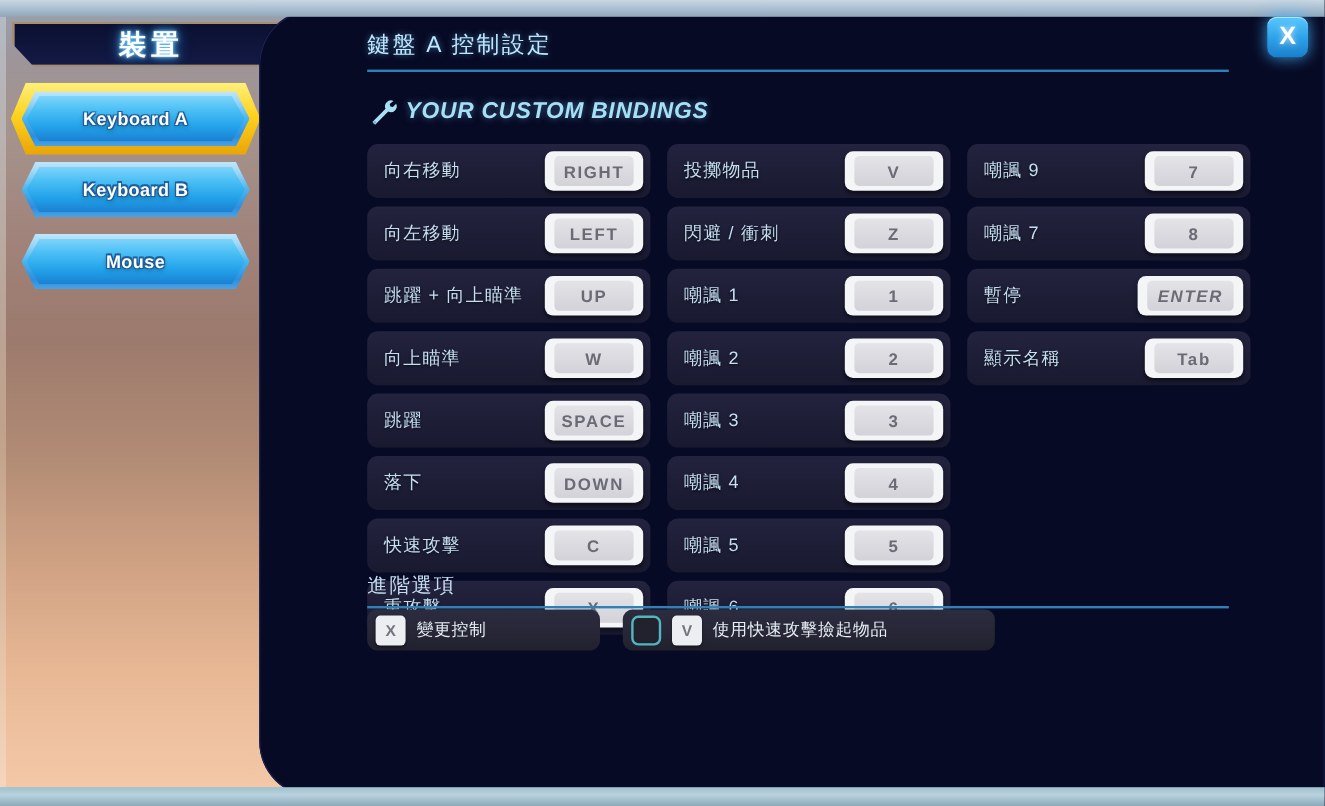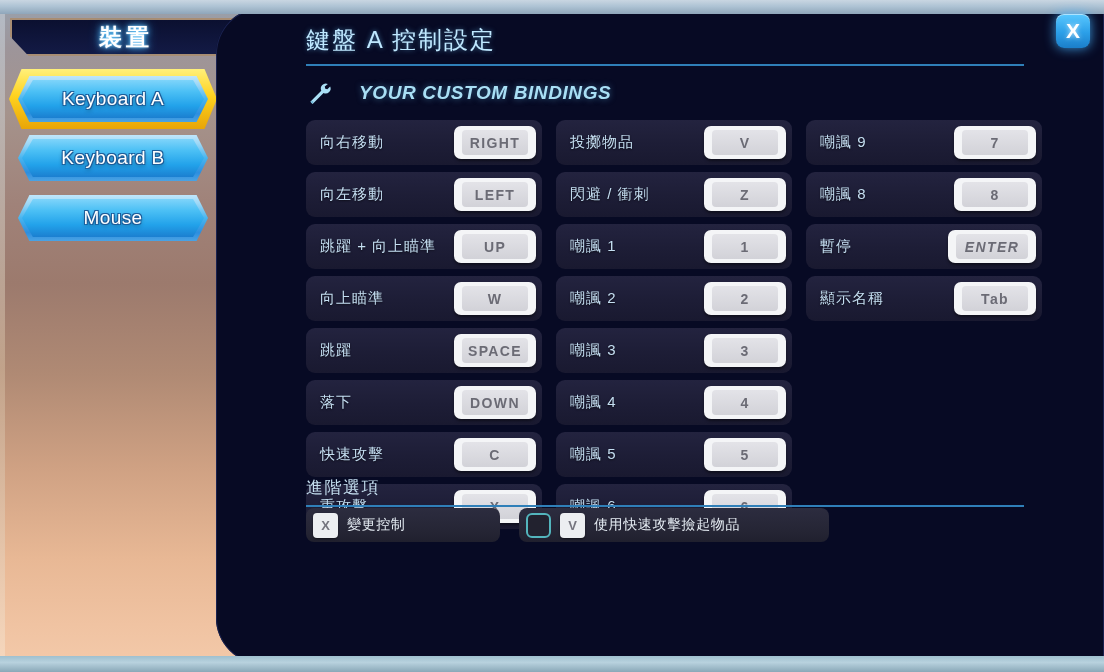--- a/index.html
+++ b/index.html
@@ -68,21 +68,21 @@
     background:linear-gradient(180deg,#bfe6fb 0%,#9fd8f6 18%,#49b5ef 50%,#2d8ede 82%,#4aa3e4 100%);
     padding:4px;
   }
   .dev-btn .hexin {
     position:absolute; left:4px; right:4px; top:4px; bottom:4px;
     clip-path:polygon(6% 0,94% 0,100% 50%,94% 100%,6% 100%,0 50%);
     background:linear-gradient(180deg,#7fd4fa 0%,#4cc0f5 30%,#22a2ea 68%,#1b7fd0 100%);
   }
   .dev-btn .lbl {
     position:relative; z-index:3;
-    font-size:19px; font-weight:normal; color:#fff; letter-spacing:.4px;
+    font-size:15px; font-weight:bold; color:#fff; letter-spacing:.4px;
     text-shadow:1px 1px 0 #1d5d9a,-1px 1px 0 #1d5d9a,1px -1px 0 #1d5d9a,
                 -1px -1px 0 #1d5d9a,0 2px 4px rgba(0,0,0,.45);
   }
   .dev-btn.selected::after {
     content:""; position:absolute; left:-9px; right:-9px; top:-7px; bottom:-7px;
     clip-path:polygon(6% 0,94% 0,100% 50%,94% 100%,6% 100%,0 50%);
     background:linear-gradient(180deg,#fff07a,#ffd21f 45%,#e8a507);
     z-index:0;
     filter:drop-shadow(0 0 6px rgba(255,214,40,.85));
   }
@@ -93,29 +93,29 @@
   #panel {
     position:absolute; left:216px; top:8px; width:888px; height:656px;
     background:#070a24; z-index:20;
     border-top-left-radius:46px; border-bottom-left-radius:46px;
     box-shadow:inset 0 0 0 1px #1a2250;
   }
   #panel-inner { position:absolute; left:90px; top:0; right:0; bottom:0; }
 
   #panel-title {
     position:absolute; left:0; top:16px; width:718px;
-    color:#bfe8ff; font-size:24px; letter-spacing:2px;
+    color:#bfe8ff; font-size:19px; letter-spacing:2px;
     padding-bottom:8px;
     border-bottom:2px solid #2f7fb8;
     text-shadow:0 0 5px rgba(110,200,255,.55);
   }
 
   #subtitle-row {
     position:absolute; left:0; top:72px;
-    display:flex; align-items:center; gap:27px;
+    display:flex; align-items:center; gap:6px;
   }
   #wrench-icon { width:26px; height:26px; display:block; }
   #subtitle-text {
     font-size:19px; font-weight:bold; font-style:italic;
     color:#a9dff5; letter-spacing:.6px;
     text-shadow:0 0 6px rgba(100,190,240,.5);
   }
 
   
   #bindings {
@@ -348,21 +348,21 @@
         </div>
 
         <div class="bind-col">
           <div class="bind-row">
             <div class="bind-label">嘲諷 9</div>
             <div class="key-cap">
                 <span>7</span>
               </div>
           </div>
           <div class="bind-row">
-            <div class="bind-label">嘲諷 8</div>
+            <div class="bind-label">嘲諷 7</div>
             <div class="key-cap">
                 <span>8</span>
               </div>
           </div>
           <div class="bind-row wide">
             <div class="bind-label">暫停</div>
             <div class="key-cap">
                 <span>ENTER</span>
               </div>
           </div>

